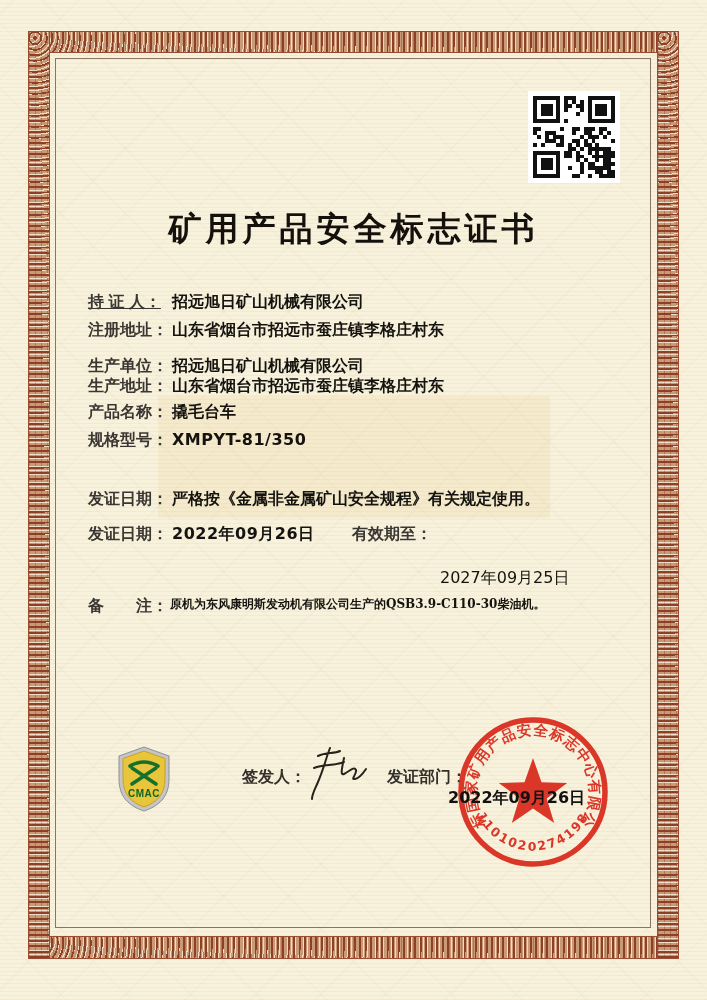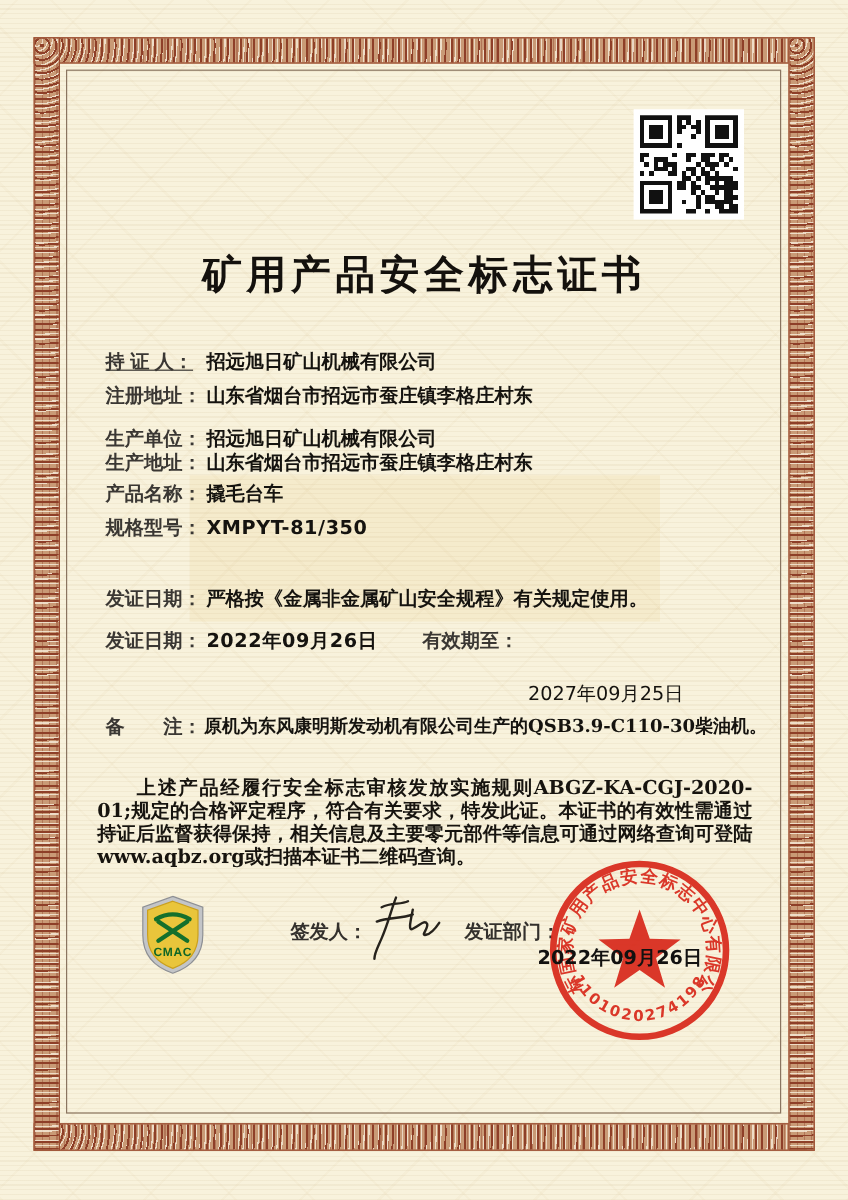--- a/index.html
+++ b/index.html
@@ -31,21 +31,21 @@
     font-size:33px;font-weight:800;letter-spacing:4px;color:#14110d;
     font-family:"DejaVu Serif", serif;}
   .row{position:absolute;left:88px;font-size:16px;font-weight:600;color:#3a3733;white-space:nowrap;}
   .row .val{position:absolute;left:84px;top:0;font-weight:700;color:#15130f;
     font-family:"DejaVu Serif", serif;white-space:nowrap;}
   .row .val.latin{font-family:"DejaVu Sans", sans-serif;letter-spacing:0.5px;}
   .row .lab2{position:absolute;left:264px;top:0;font-weight:600;color:#3a3733;}
   .row .val2{position:absolute;left:352px;top:0;font-weight:400;color:#15130f;
     font-family:"DejaVu Sans", sans-serif;white-space:nowrap;margin-top:44px;}
   .row .val.far{left:180px;}
-  .row .val.wide{left:82px;font-size:15px;}
+  .row .val.wide{left:82px;font-size:12px;}
   .hilite{position:absolute;left:158px;top:396px;width:392px;height:122px;
     background:rgba(231,196,125,0.16);}
   .statement{position:absolute;left:81px;top:647px;width:546px;
     font-size:16px;line-height:19px;font-weight:700;color:#17140f;
     font-family:"DejaVu Serif", serif;text-indent:33px;text-align:justify;}
   .sig-label{position:absolute;left:242px;top:767px;font-size:16px;font-weight:600;color:#33302c;white-space:nowrap;}
   .dept-label{position:absolute;left:387px;top:767px;font-size:16px;font-weight:600;color:#33302c;white-space:nowrap;}
   .stamp{position:absolute;left:455px;top:714px;width:156px;height:156px;z-index:3;}
   .stamp-date{position:absolute;left:448px;top:788px;font-size:16px;font-weight:700;
     color:#121110;z-index:5;font-family:"DejaVu Sans", sans-serif;white-space:nowrap;}
@@ -232,21 +232,20 @@
     <span>发证日期：</span>
     <span class="val latin">2022年09月26日</span>
     <span class="lab2">有效期至：</span>
     <span class="val2">2027年09月25日</span>
   </div>
   <div class="row" style="top:550px;margin-top:46px;">
     <span>备　　注：</span>
     <span class="val wide">原机为东风康明斯发动机有限公司生产的QSB3.9-C110-30柴油机。</span>
   </div>
 
-  <div class="statement">上述产品经履行安全标志审核发放实施规则ABGZ-KA-CGJ-2020-01;规定的合格评定程序，符合有关要求，特发此证。本证书的有效性需通过持证后监督获得保持，相关信息及主要零元部件等信息可通过网络查询可登陆www.aqbz.org或扫描本证书二维码查询。</div>
 
   <div class="abs" style="left:117px;top:746px;width:54px;height:66px;">
     <svg width="54" height="66" viewBox="0 0 54 66">
       <path d="M27,1 L52,10 V33 C52,51 42,60 27,65 C12,60 2,51 2,33 V10 Z" fill="#c3c5c8" stroke="#8e9094" stroke-width="1"></path>
       <path d="M27,5 L48,12.5 V33 C48,48.5 39.5,56.5 27,61 C14.5,56.5 6,48.5 6,33 V12.5 Z" fill="#e9c53b" stroke="#caa01f" stroke-width="1"></path>
       <g stroke="#14702c" stroke-width="3.6" stroke-linecap="round" fill="none">
         <path d="M15,22 L39,38"></path>
         <path d="M39,22 L15,38"></path>
         <path d="M13,20 Q27,12 41,20"></path>
       </g>

